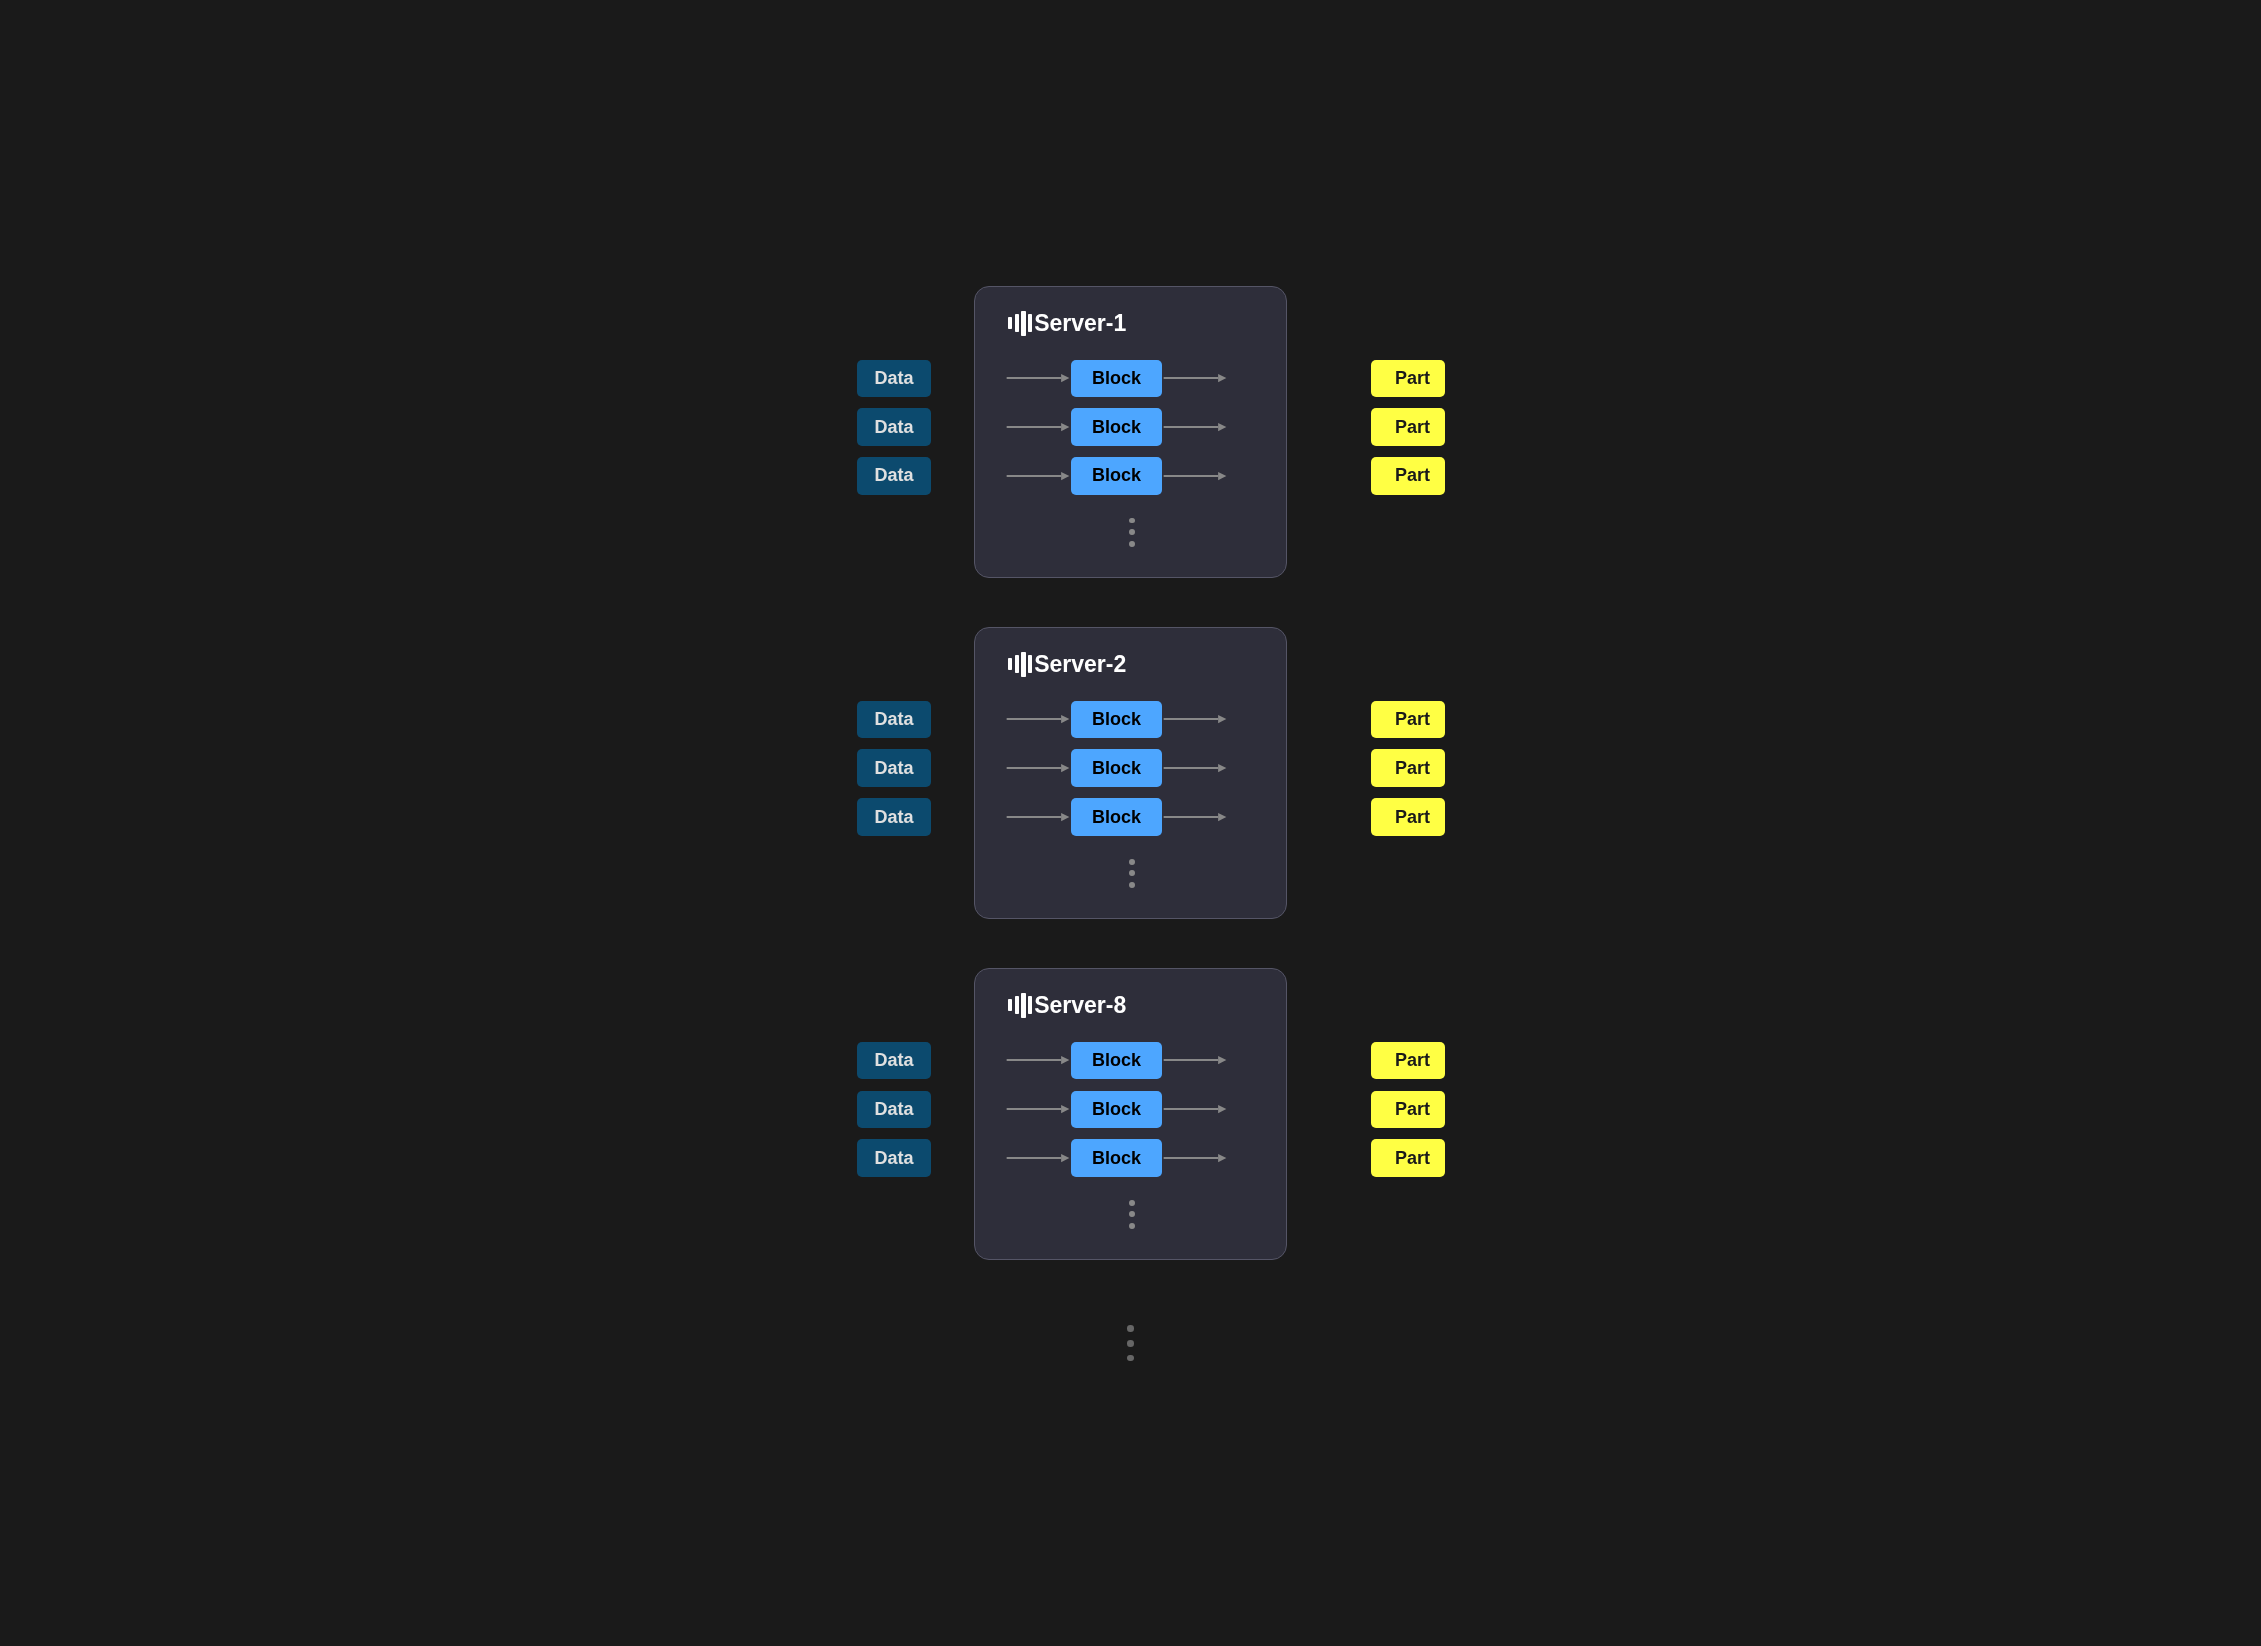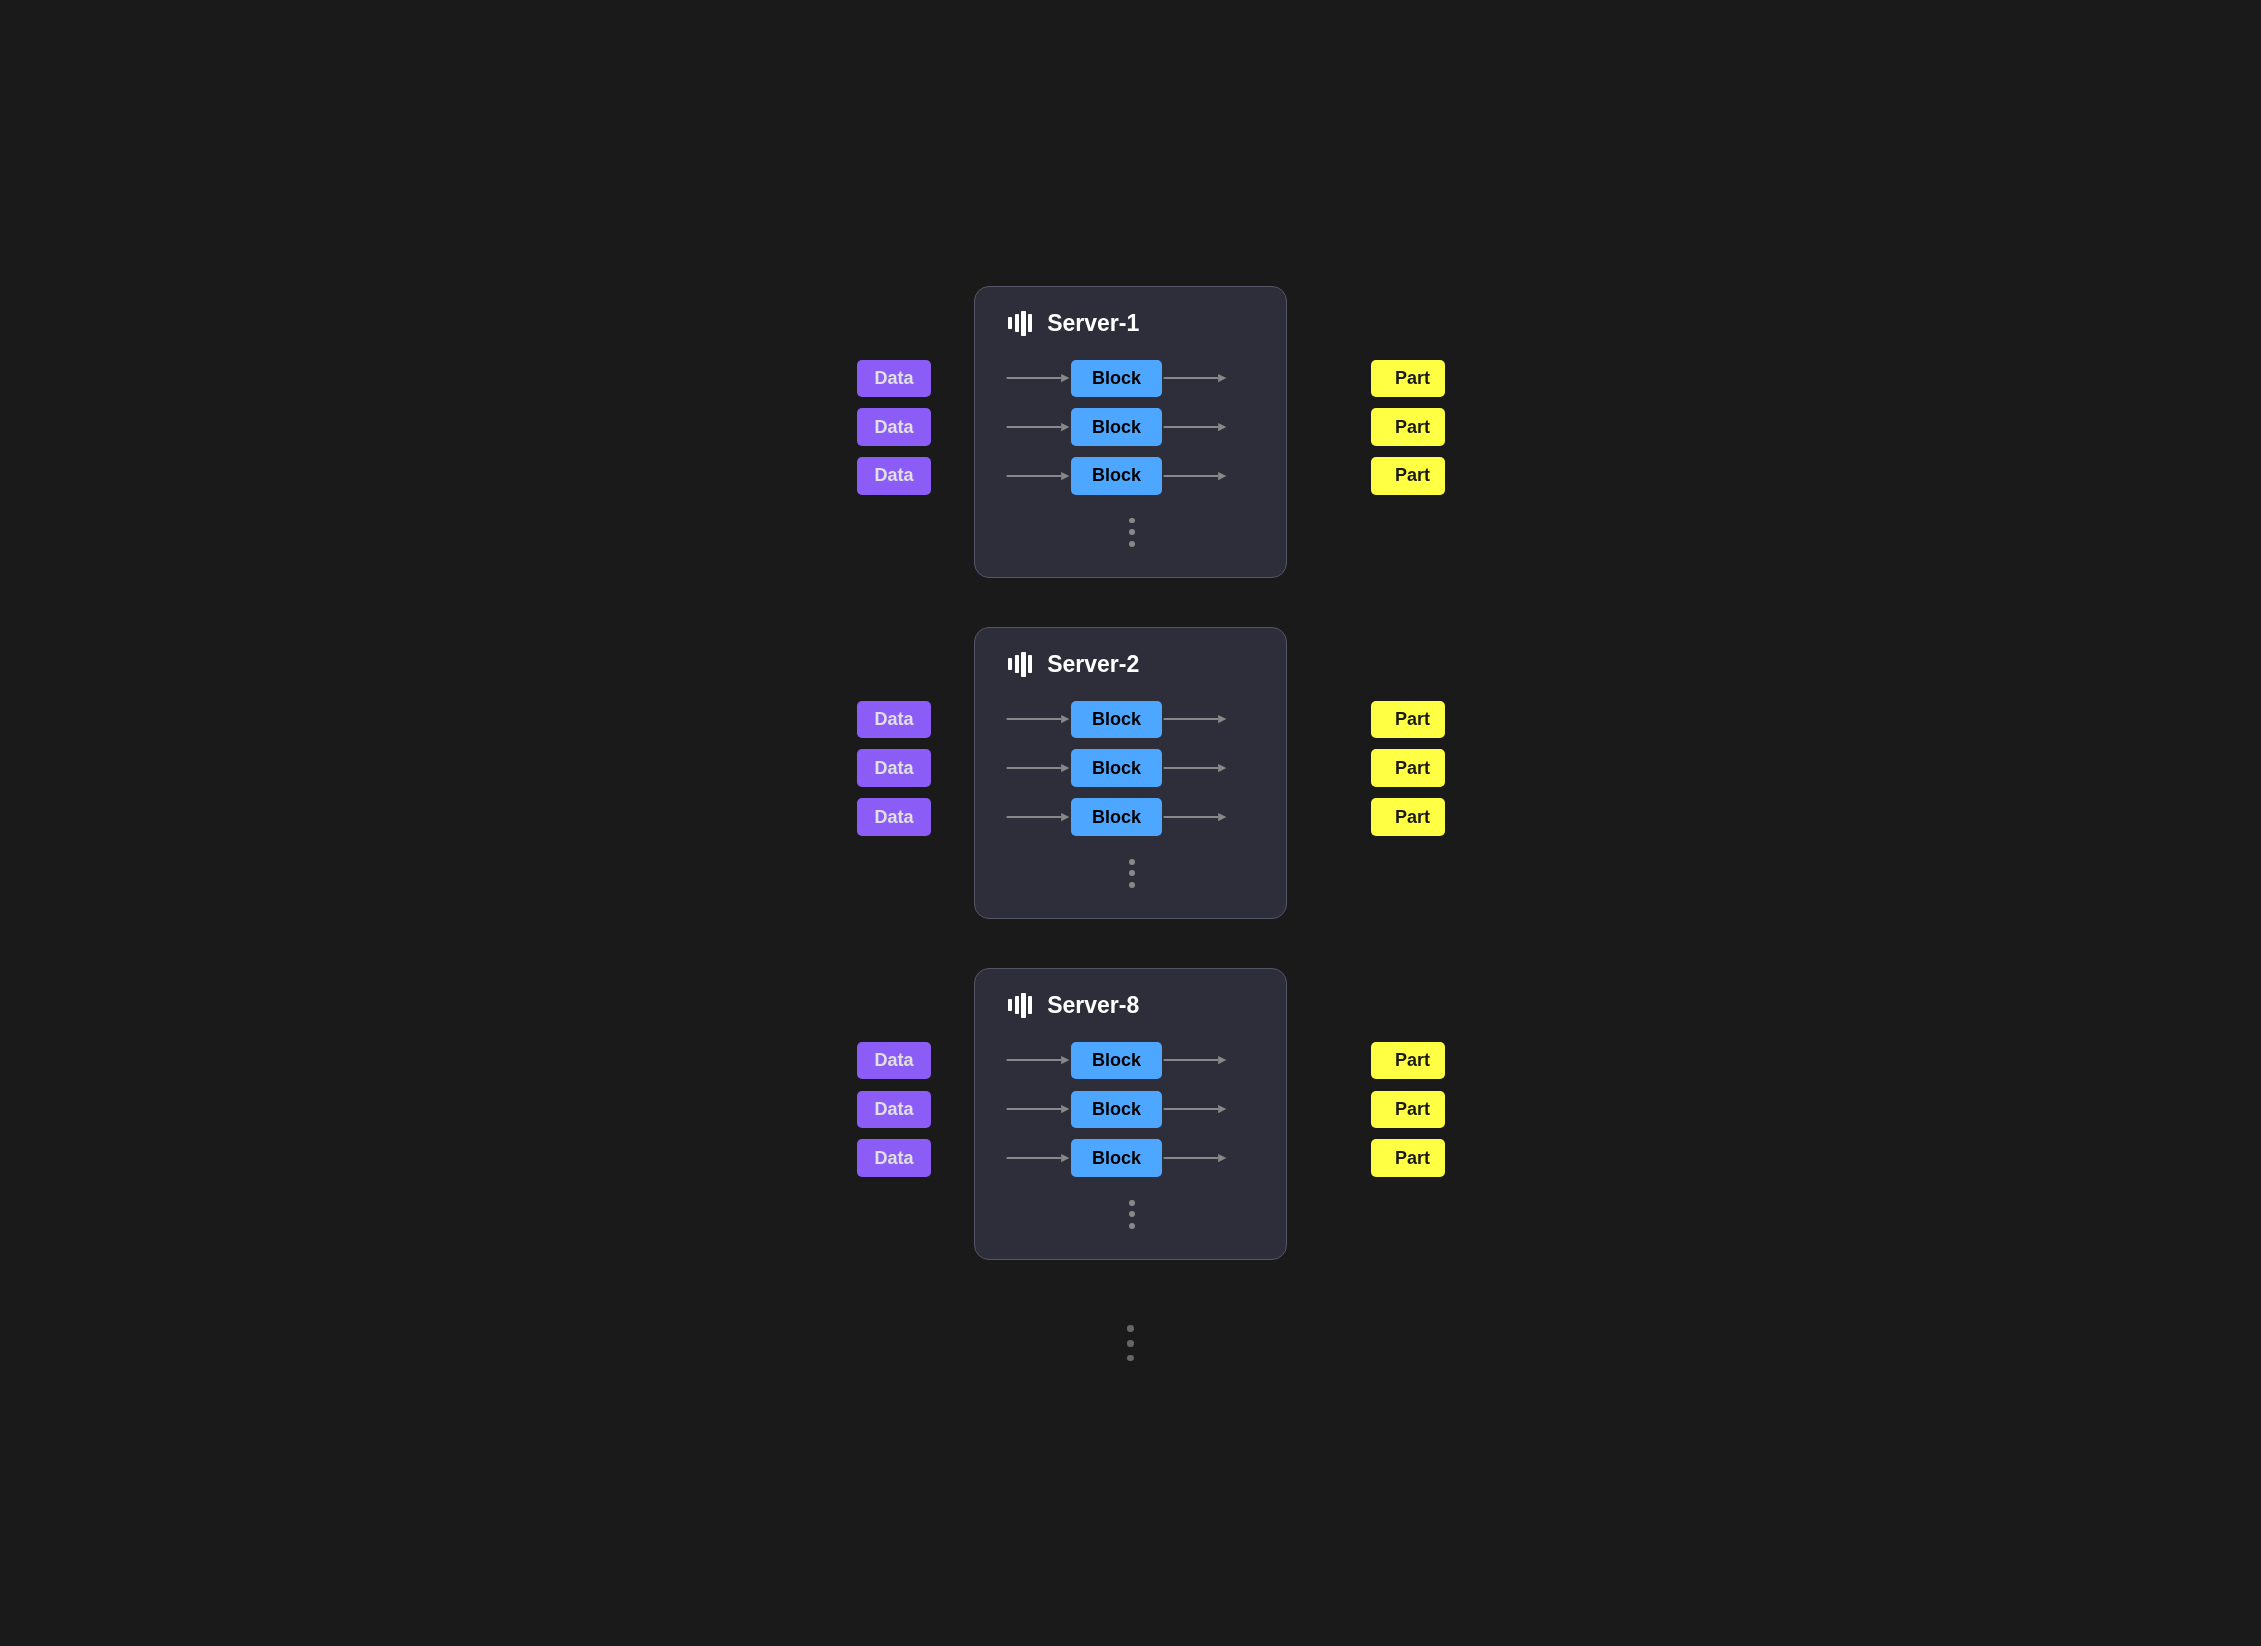--- a/index.html
+++ b/index.html
@@ -34,21 +34,21 @@
       border: 1.2px solid #555566;
       border-radius: 15px;
       padding: 23px 30px 30px 30px;
       position: relative;
       width: 313px;
     }
 
     .server-header {
       display: flex;
       align-items: center;
-      gap: 15px;
+      gap: 2px;
       color: #ffffff;
       font-size: 23px;
       font-weight: 600;
       margin-bottom: 23px;
       padding-left: 3.3px;
     }
 
     .server-icon {
       display: flex;
       align-items: center;
@@ -66,21 +66,21 @@
     .server-icon .bar:nth-child(3) { height: 25px; }
     .server-icon .bar:nth-child(4) { height: 18px; }
 
     .row-container {
       display: flex;
       flex-direction: column;
       gap: 0;
     }
 
     .data-box {
-      background-color: #8b5cf6;
+      background-color: #0c4a6e;
       color: #e0e0e0;
       font-size: 18px;
       font-weight: 600;
       padding: 8.2px 15px;
       border-radius: 5px;
       min-width: 74px;
       text-align: center;
       position: absolute;
       left: -148px;
     }

